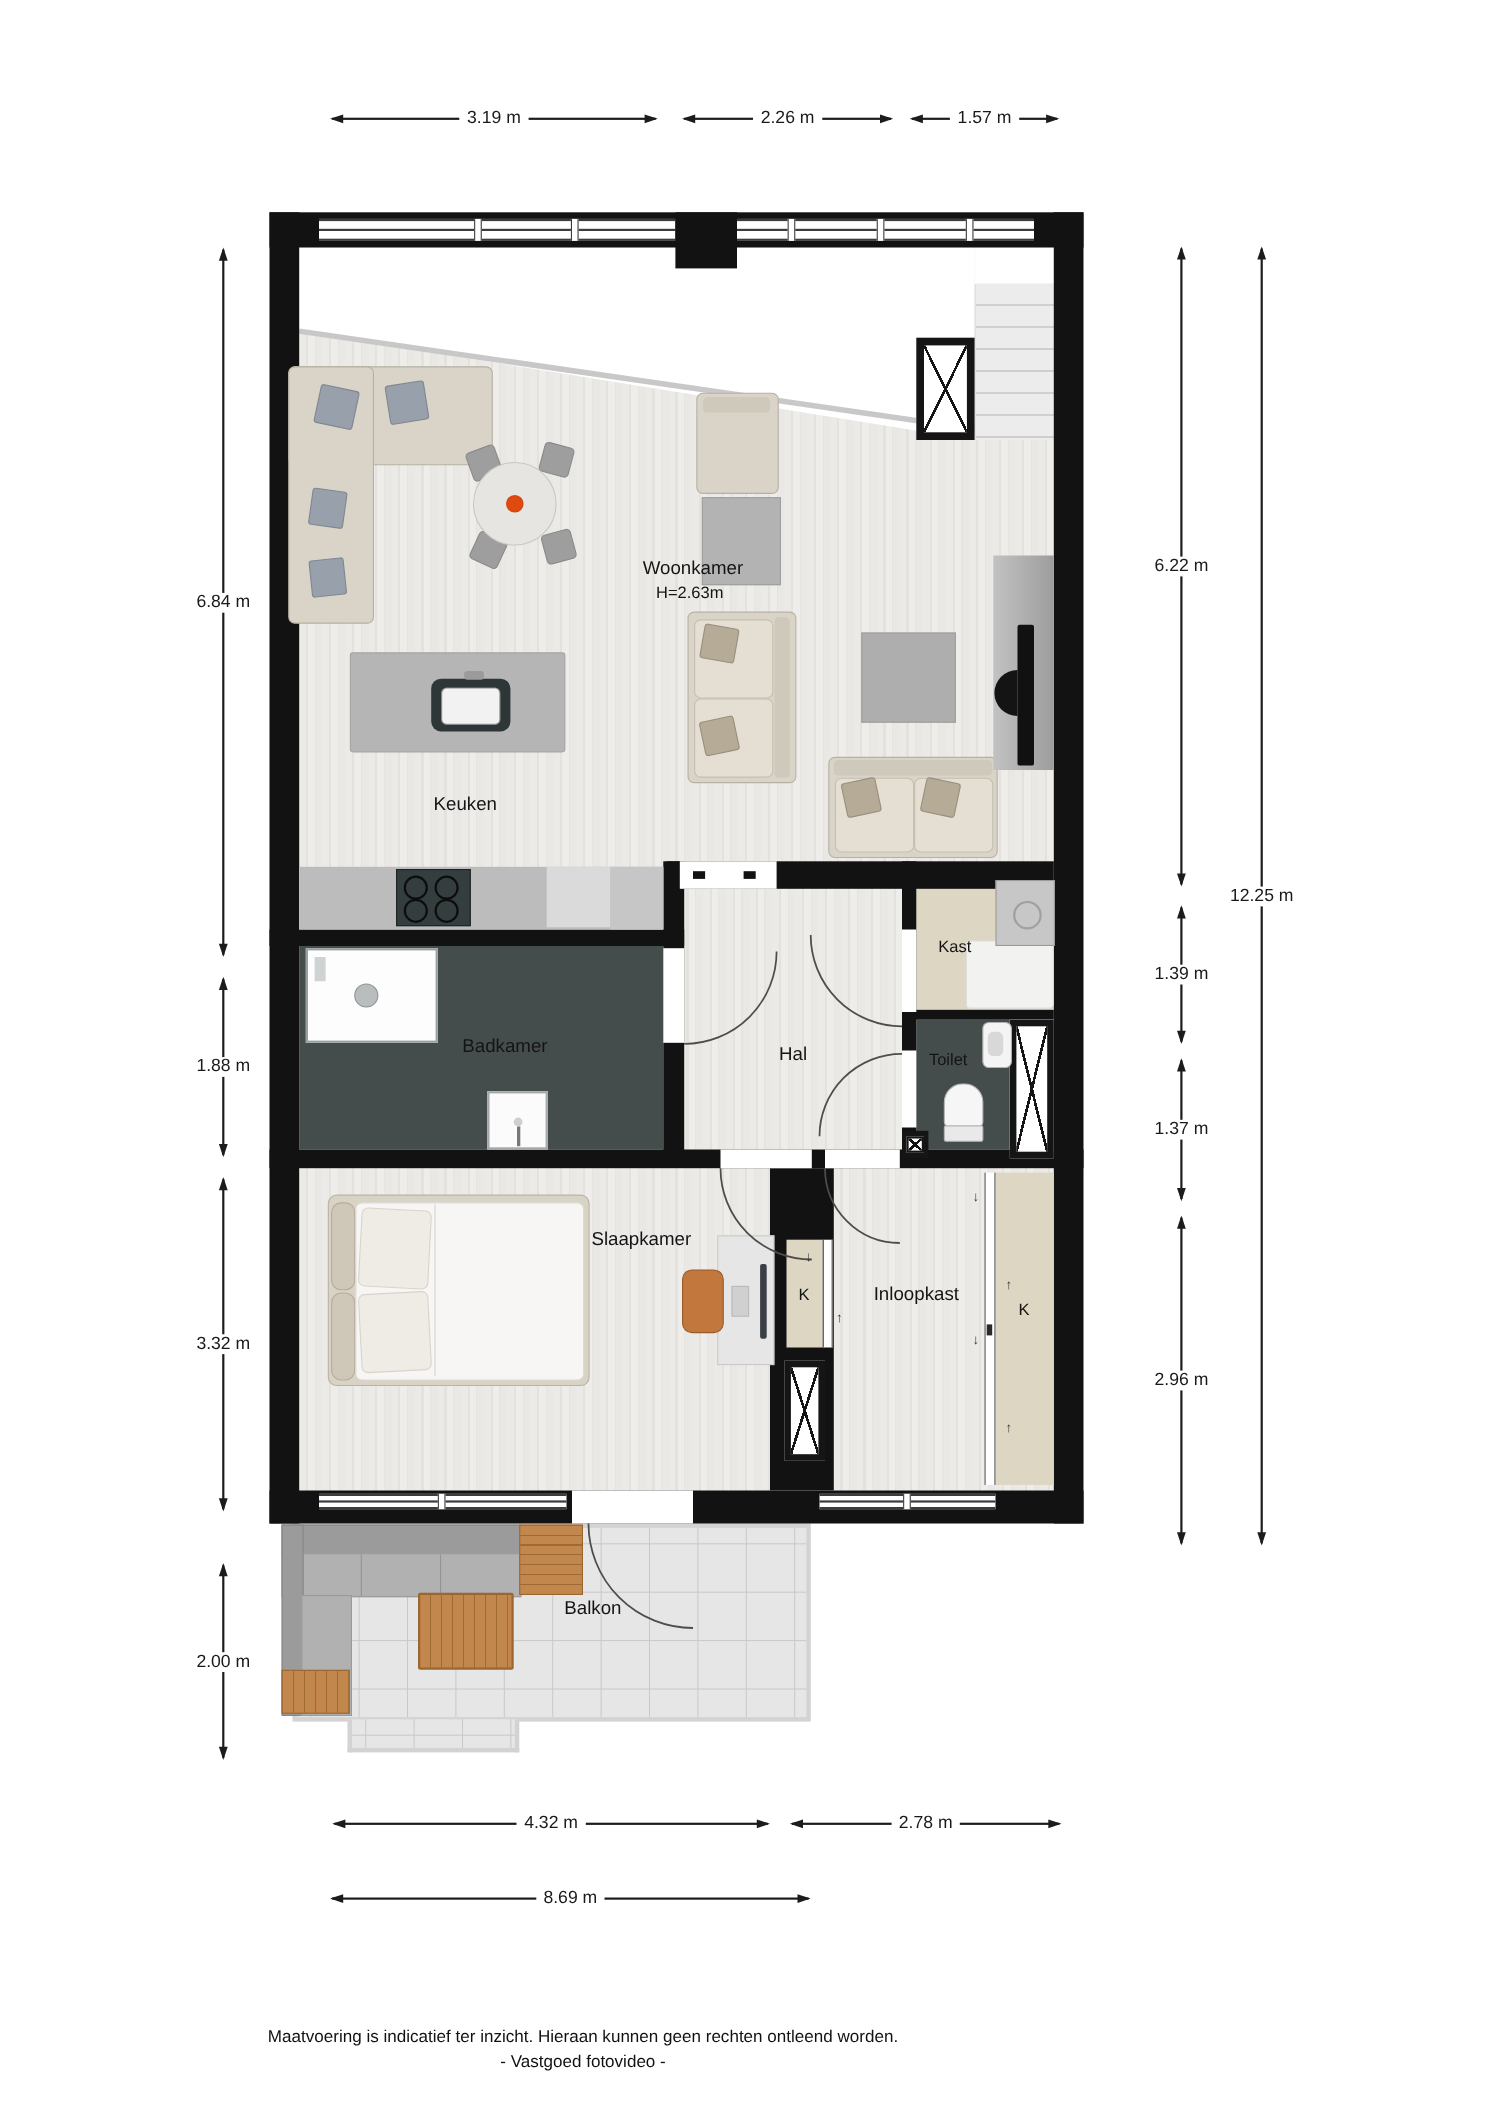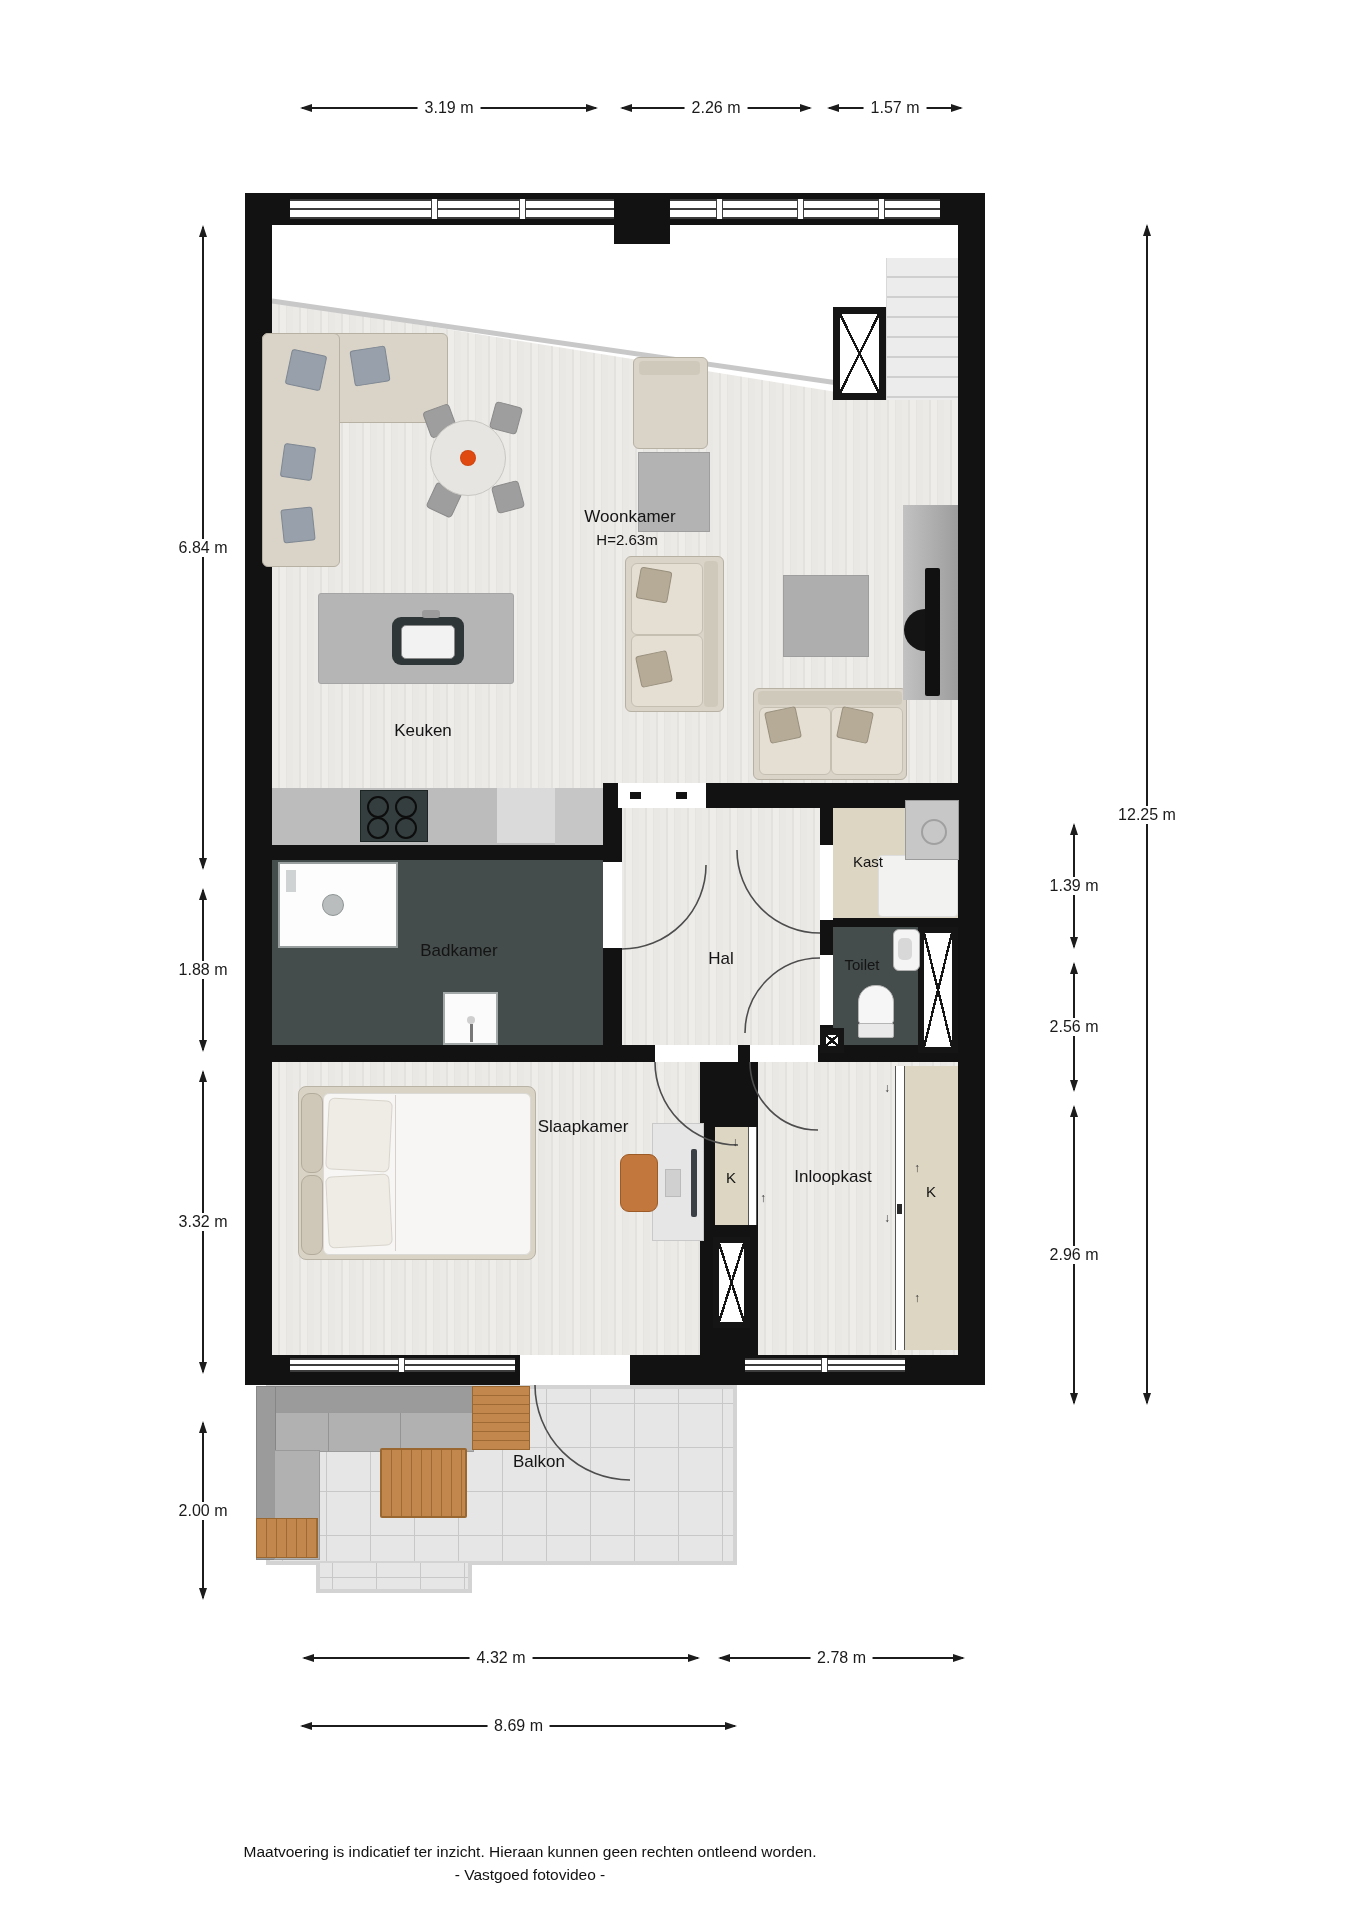--- a/index.html
+++ b/index.html
@@ -282,29 +282,34 @@
     <b class="ar u"></b>
       <b class="ar d"></b>
     <span class="dlab">3.32 m</span>
   </div>
   <div class="dimv" style="left:193px;top:1421px;width:20px;height:179px;">
     <b class="ar u"></b>
       <b class="ar d"></b>
     <span class="dlab">2.00 m</span>
   </div>
 
+  <div class="dimv" style="left:1064px;top:224px;width:20px;height:582px;">
+    <b class="ar u"></b>
+      <b class="ar d"></b>
+    <span class="dlab">6.22 m</span>
+  </div>
   <div class="dimv" style="left:1064px;top:823px;width:20px;height:126px;">
     <b class="ar u"></b>
       <b class="ar d"></b>
     <span class="dlab">1.39 m</span>
   </div>
   <div class="dimv" style="left:1064px;top:962px;width:20px;height:130px;">
     <b class="ar u"></b>
       <b class="ar d"></b>
-    <span class="dlab">2.56 m</span>
+    <span class="dlab">1.37 m</span>
   </div>
   <div class="dimv" style="left:1064px;top:1105px;width:20px;height:300px;">
     <b class="ar u"></b>
       <b class="ar d"></b>
     <span class="dlab">2.96 m</span>
   </div>
   <div class="dimv" style="left:1137px;top:224px;width:20px;height:1181px;">
     <b class="ar u"></b>
       <b class="ar d"></b>
     <span class="dlab">12.25 m</span>

